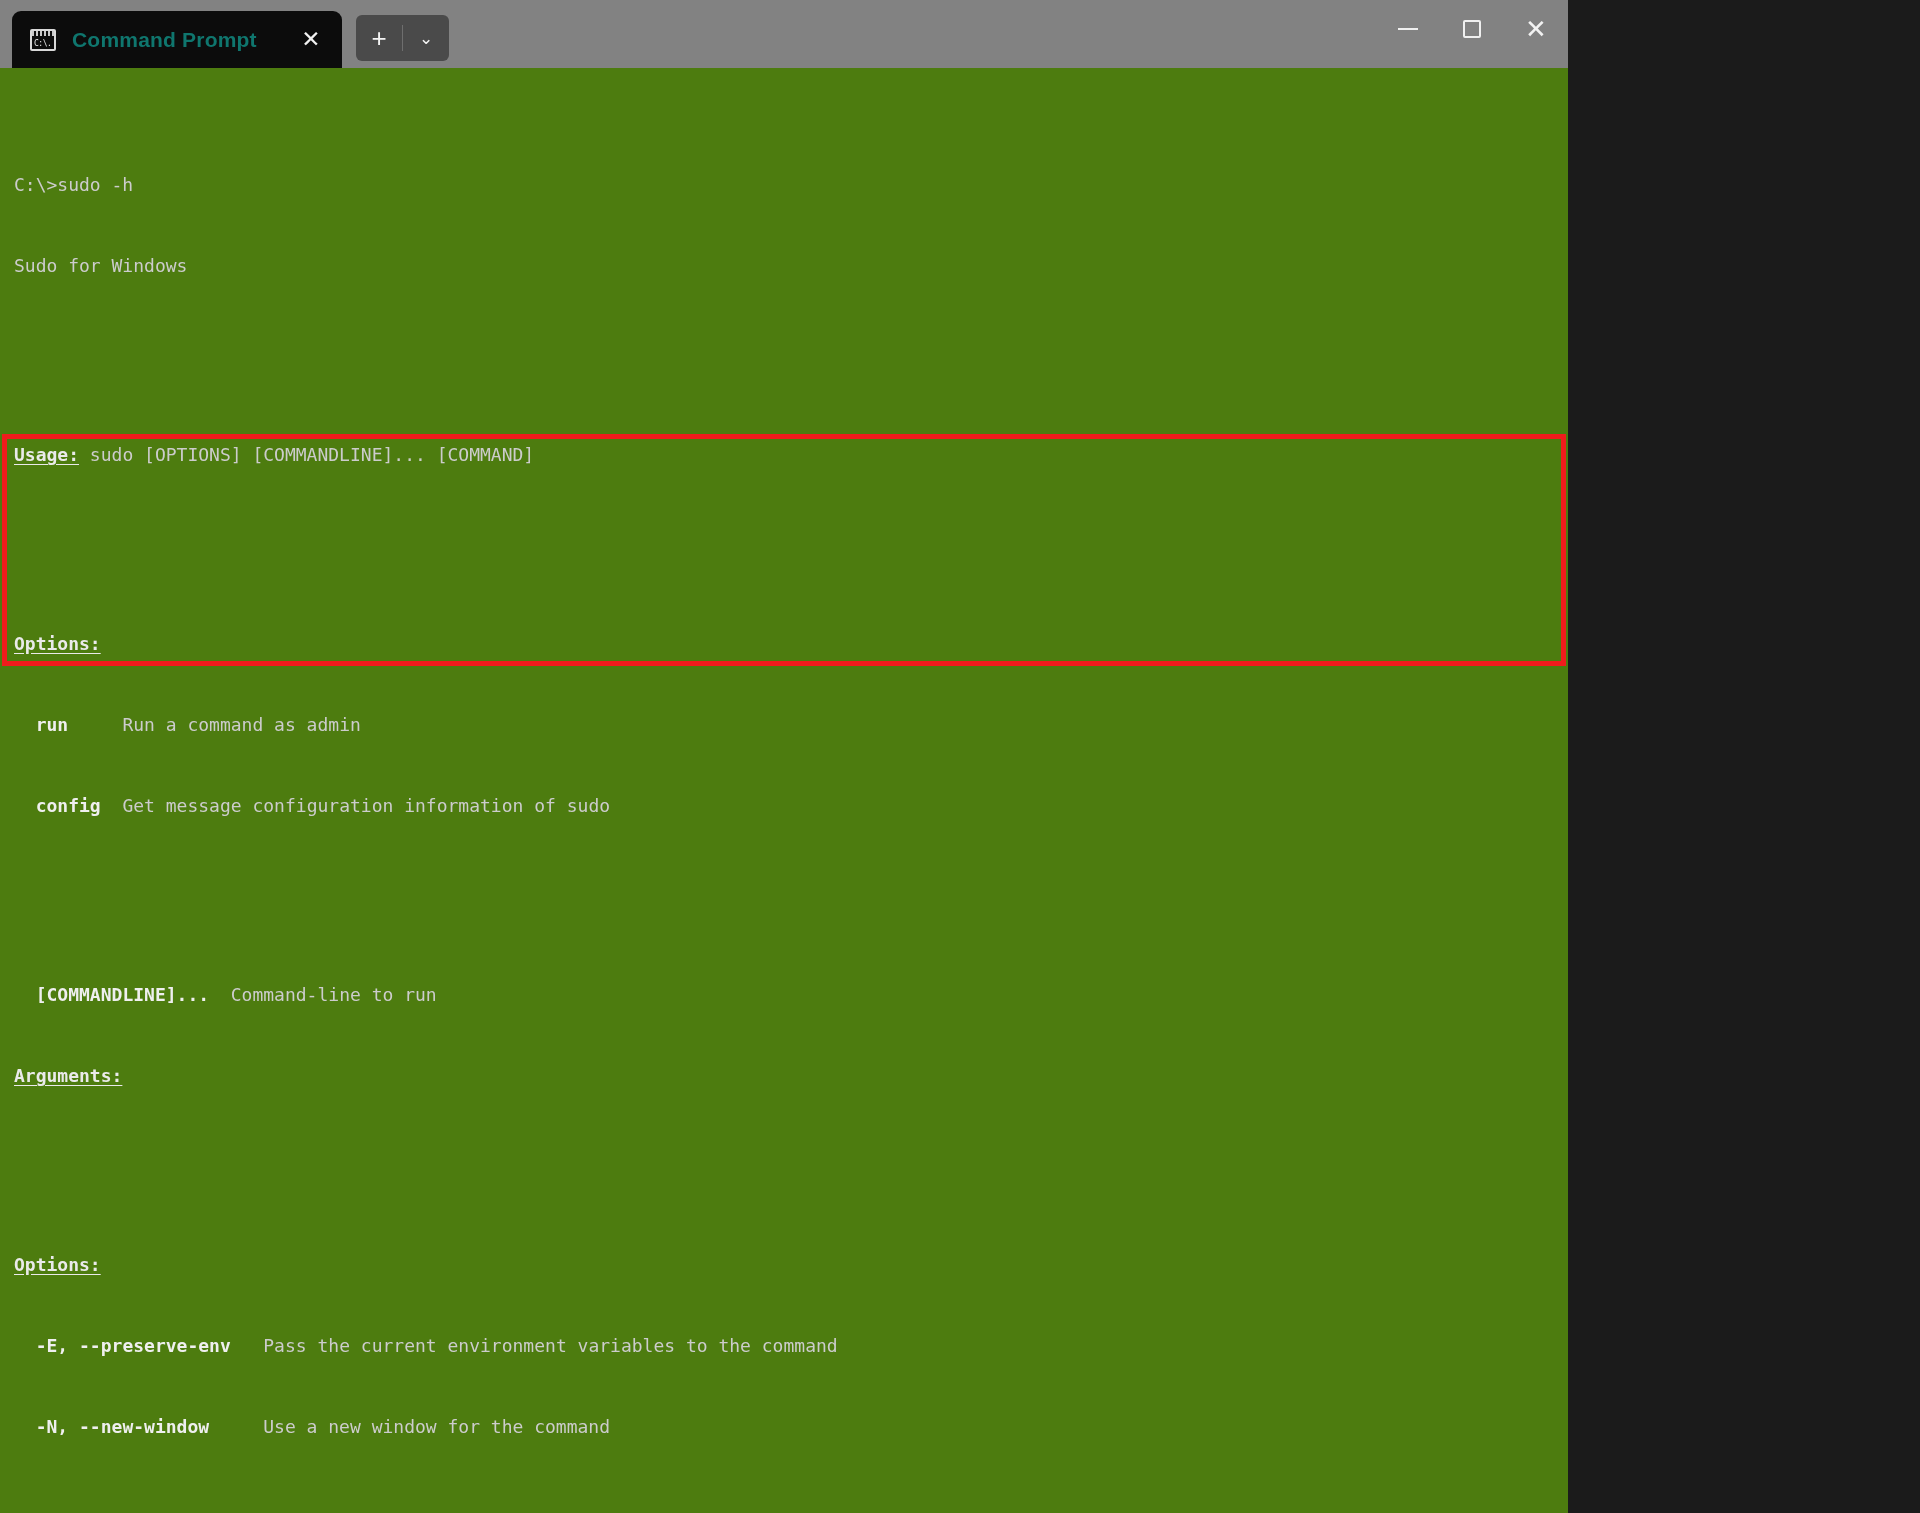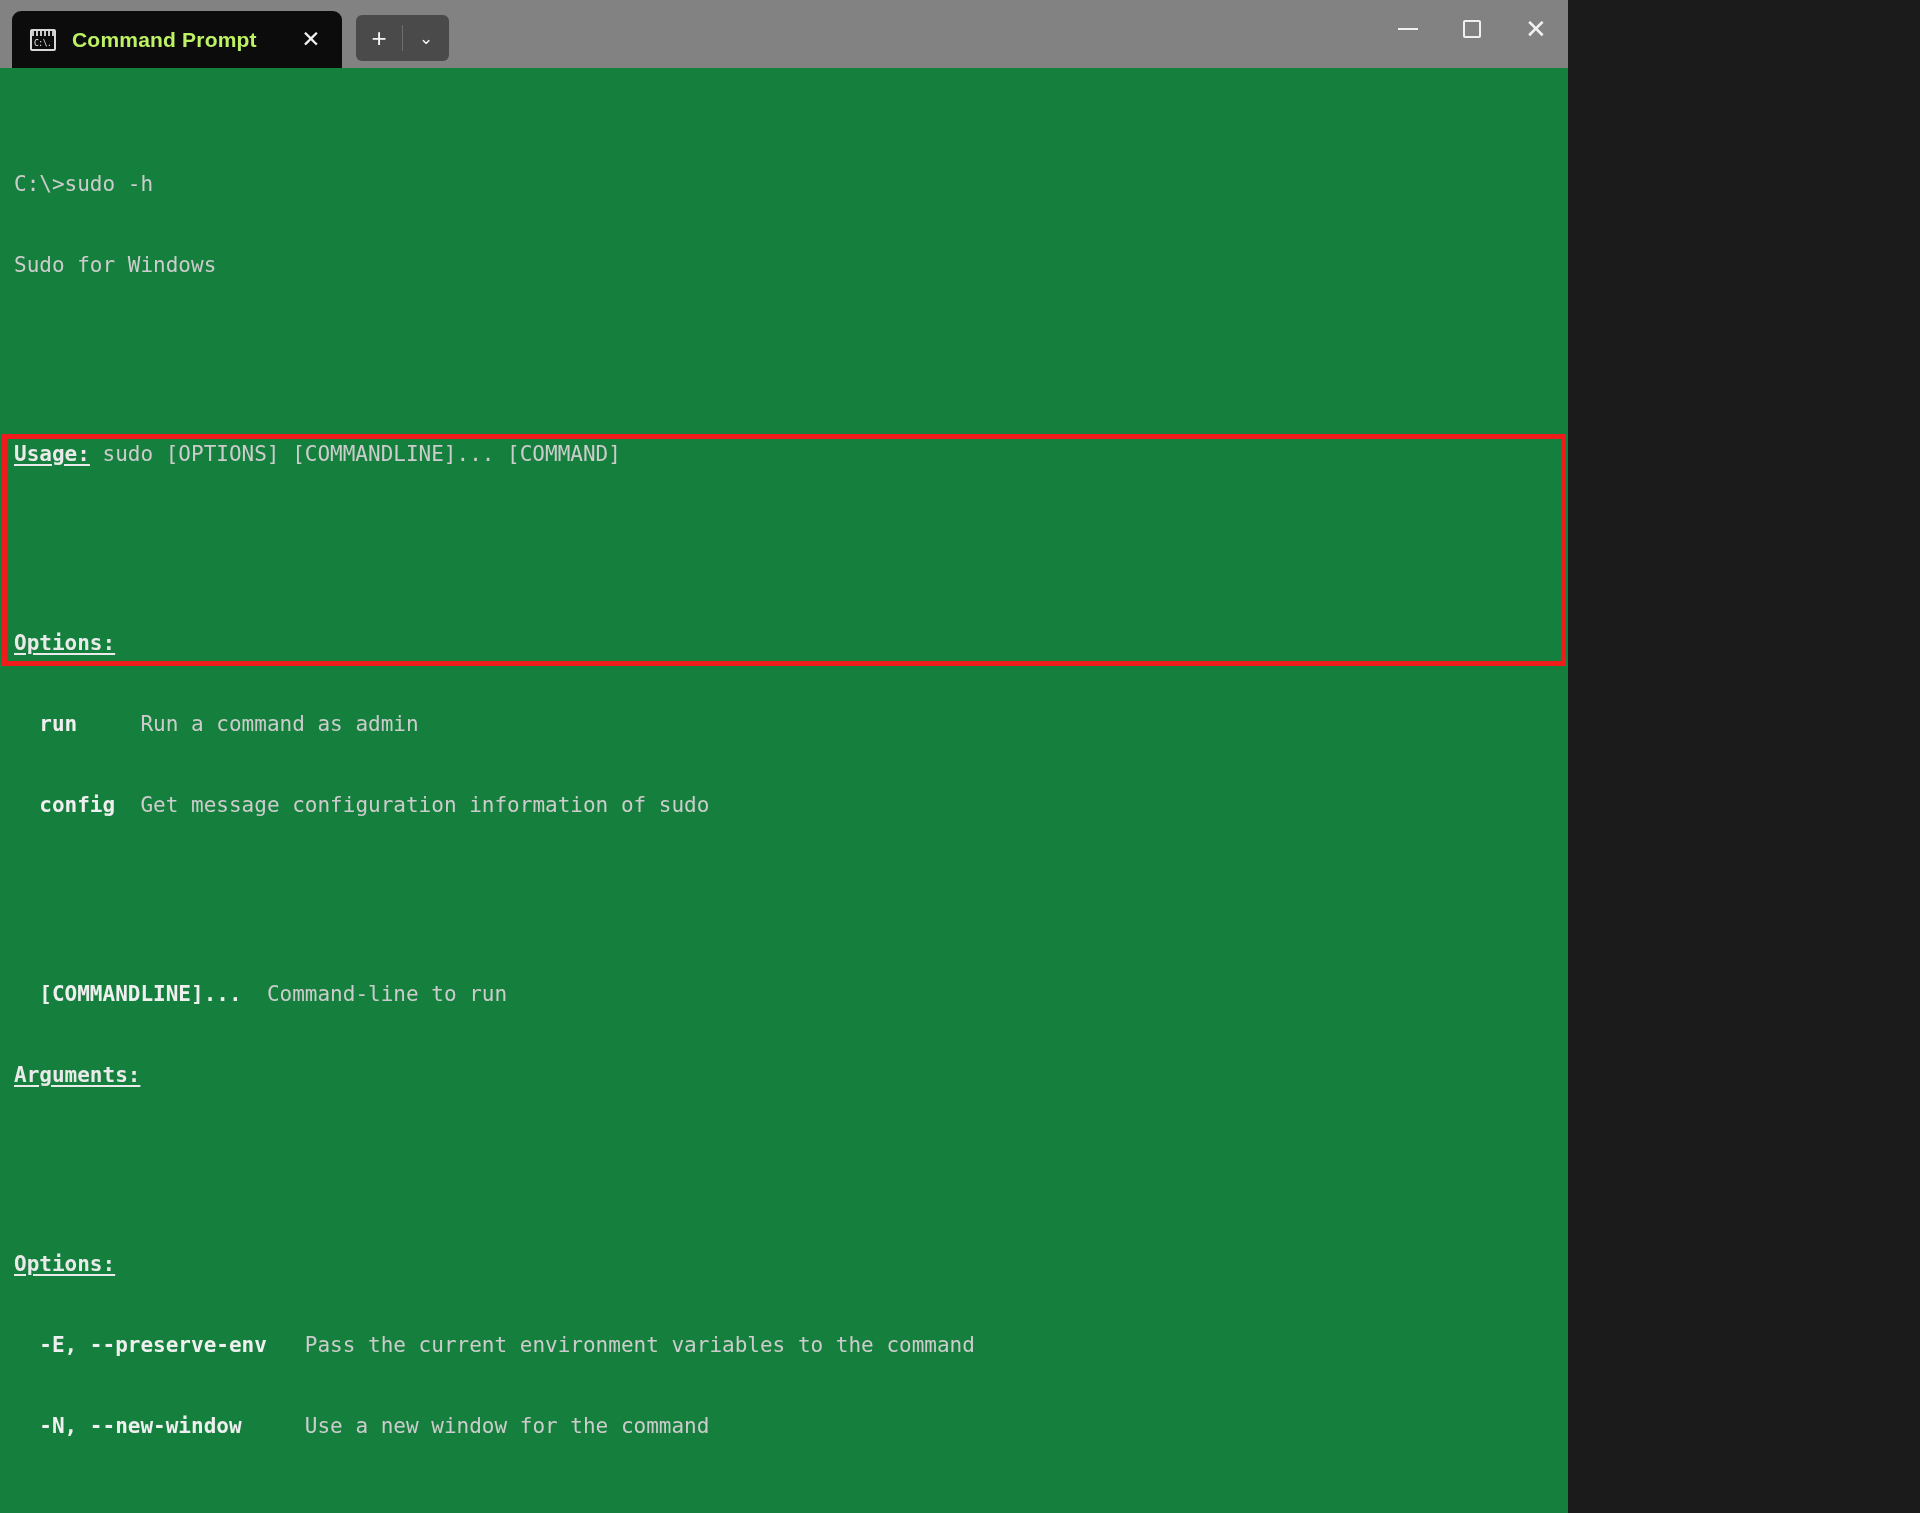--- a/index.html
+++ b/index.html
@@ -72,21 +72,21 @@
     left: 2px; bottom: 0px;
     font-size: 8px;
     line-height: 11px;
     color: #e6e6e6;
     font-family: "DejaVu Sans Mono", monospace;
     letter-spacing: -0.5px;
   }
 
   .tab-title {
     flex: 1 1 auto;
-    color: #bef264;
+    color: #0f766e;
     font-family: "Liberation Sans", sans-serif;
     font-size: 21px;
     font-weight: 700;
     white-space: nowrap;
     letter-spacing: 0.2px;
   }
 
   .tab-close {
     width: 38px; height: 38px;
     display: flex;
@@ -147,25 +147,25 @@
   .wc .close-glyph {
     font-size: 26px; line-height: 26px; font-weight: 300;
   }
 
   
   #terminal {
     position: absolute;
     left: 0; top: 68px;
     width: 1568px;
     height: 1445px;
-    background: #15803d;
+    background: #4d7c0f;
     padding: 22px 0 0 14px;
     color: #cccccc;
     font-family: "DejaVu Sans Mono", monospace;
-    font-size: 21px;
+    font-size: 18px;
     line-height: 27px;
     white-space: pre;
   }
   .line { height: 27px; white-space: pre; }
   .blank { height: 27px; }
   .hdr {
     font-weight: 700;
     color: #eaeaea;
     text-decoration: underline;
     text-underline-offset: 3px;

